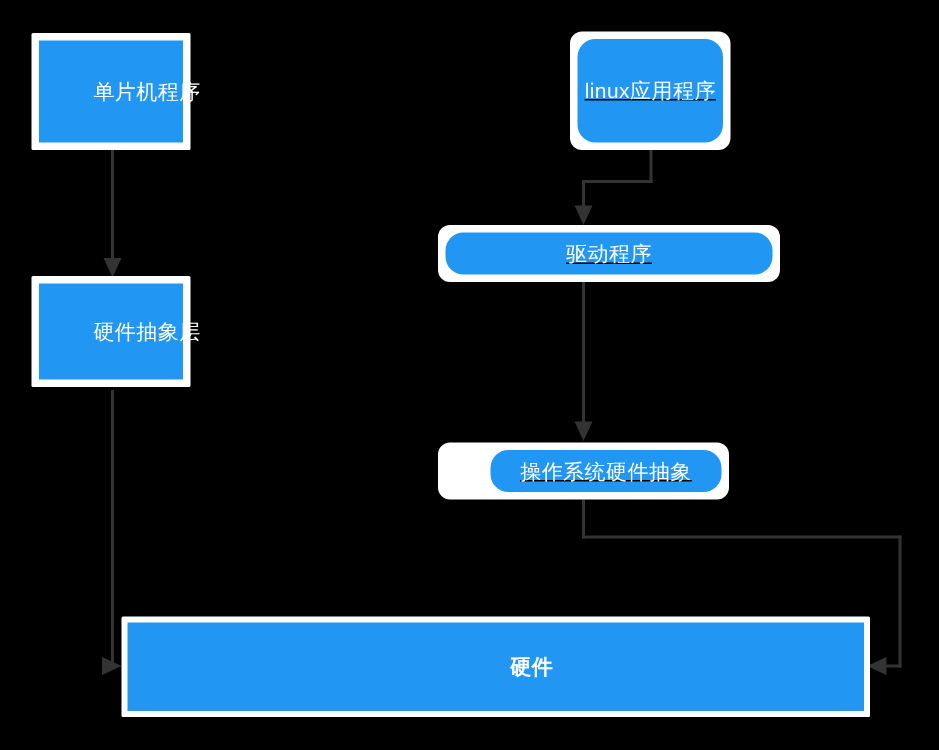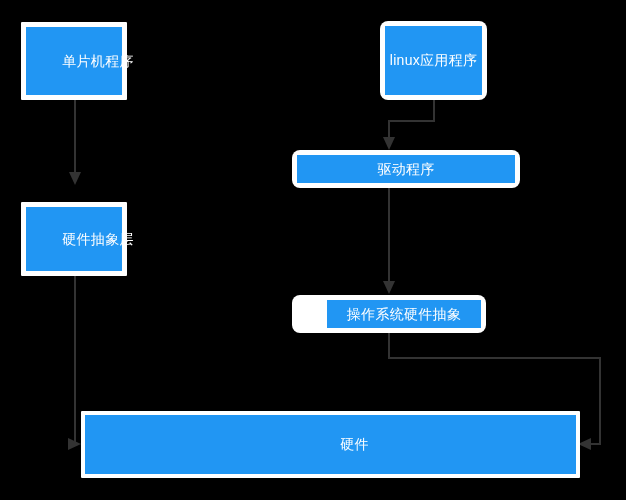--- a/index.html
+++ b/index.html
@@ -42,21 +42,21 @@
     line-height: 1.2;
     letter-spacing: 0.3px;
     white-space: nowrap;
     text-align: center;
   }
   
   .node.sq { border-radius: 1px; padding: 5px; }
   .node.sq .fill { border-radius: 0px; padding-left: 48px; }
   
   .node.rnd { border-radius: 8px; padding: 5px; }
-  .node.rnd .fill { border-radius: 0; }
+  .node.rnd .fill { border-radius: 12px; text-decoration: underline; }
 
   
   .seg-v, .seg-h {
     position: absolute;
     background: #333333;
   }
   .seg-v { width: 2px; }
   .seg-h { height: 2px; }
 
   .arrow {
@@ -104,21 +104,21 @@
   <div class="seg-v" style="left:599px; top:357px; height:88px;"></div>
   <div class="seg-h" style="left:588px; top:443px; width:13px;"></div>
   <div class="arrow left" style="left:578px; top:438px;"></div>
 
   <div class="node sq" style="left:21px; top:22px; width:106px; height:78px;">
     <div class="fill">
       <span class="label">单片机程序</span>
     </div>
   </div>
 
-  <div class="node sq" style="left:21px; top:202px; width:106px; height:74px;">
+  <div class="node sq" style="left:21px; top:184px; width:106px; height:74px;">
     <div class="fill">
       <span class="label">硬件抽象层</span>
     </div>
   </div>
 
   <div class="node rnd" style="left:380px; top:21px; width:107px; height:79px;">
     <div class="fill">
       <span class="label">linux应用程序</span>
     </div>
   </div>
@@ -128,19 +128,19 @@
       <span class="label">驱动程序</span>
     </div>
   </div>
 
   <div class="node rnd" style="left:292px; top:295px; width:194px; height:38px;padding-left:35px;">
     <div class="fill">
       <span class="label">操作系统硬件抽象</span>
     </div>
   </div>
 
-  <div class="node sq" style="left:81px; top:411px; width:499px; height:67px; padding:4px;">
+  <div class="node sq" style="left:81px; top:411px; width:499px; height:67px; padding:4px;font-weight:bold;">
     <div class="fill">
       <span class="label">硬件</span>
     </div>
   </div>
 
 </div>
 
 </body></html>

